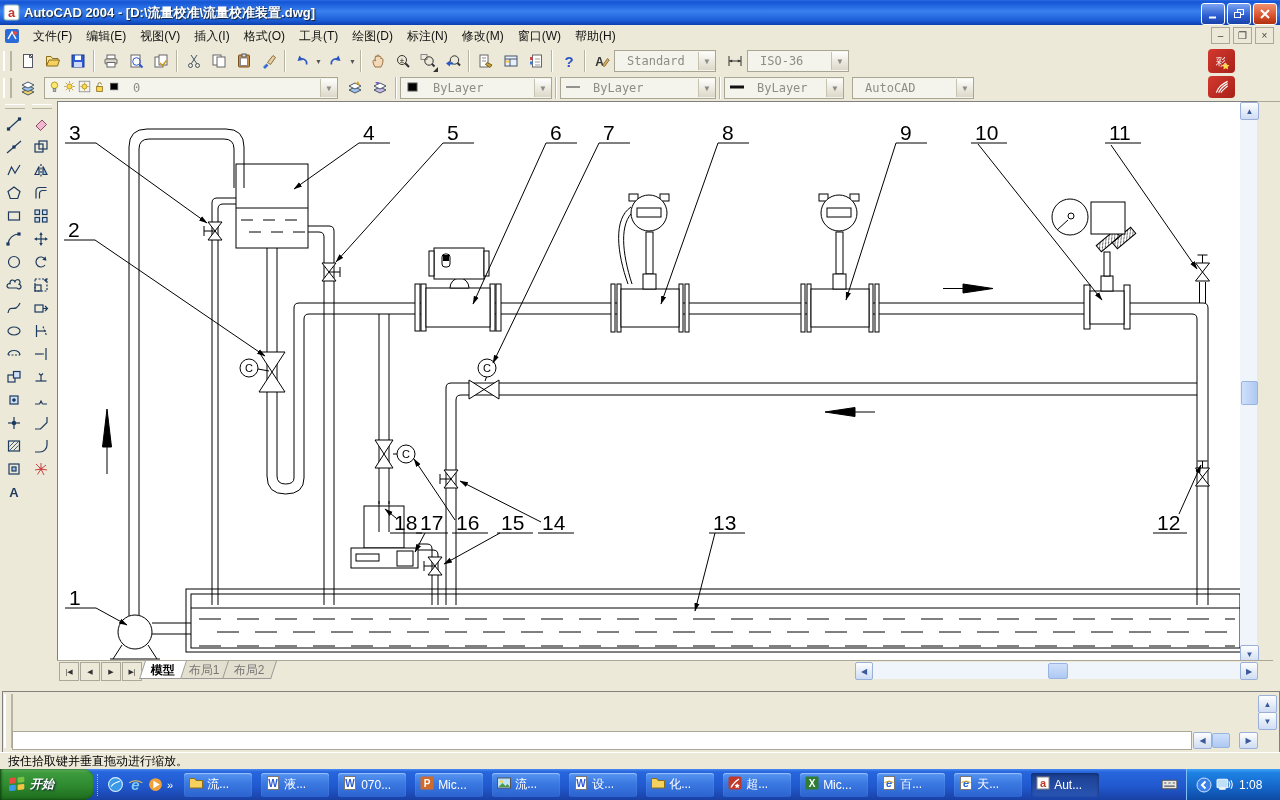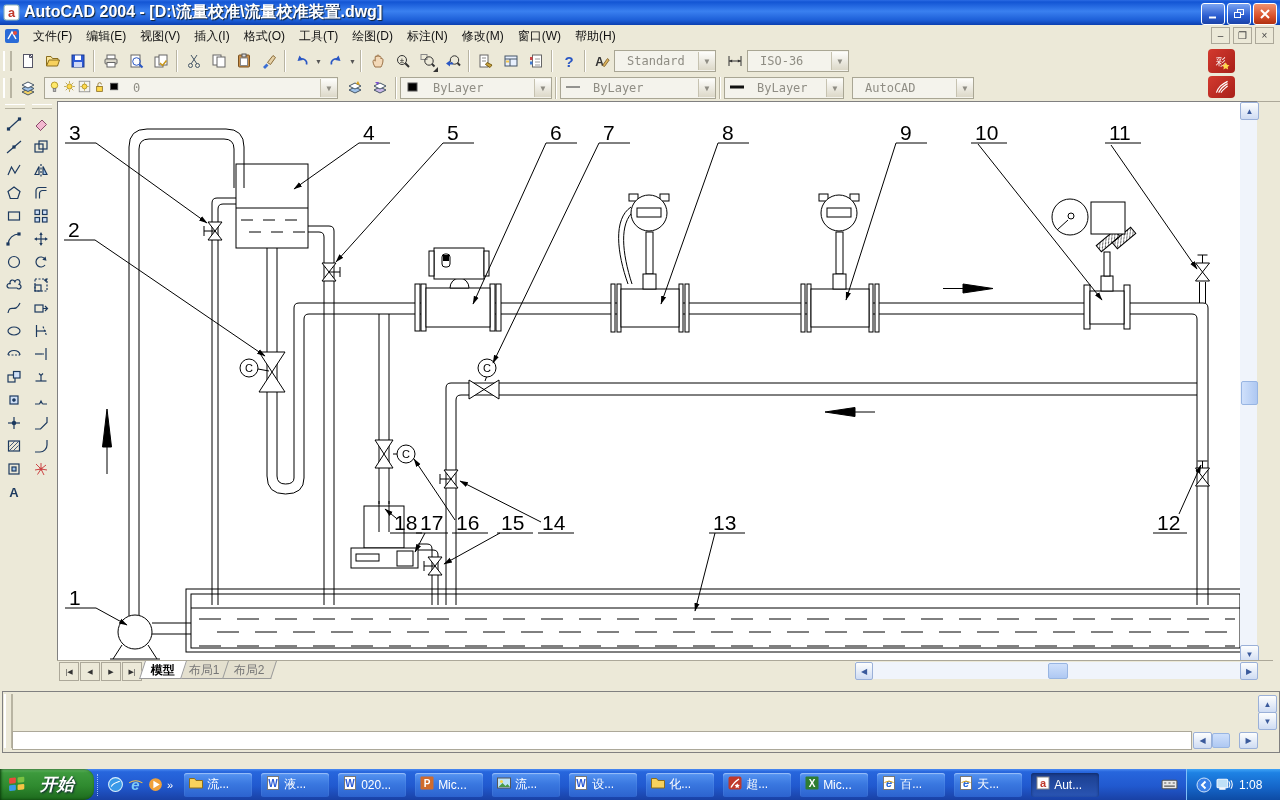--- a/index.html
+++ b/index.html
@@ -3,21 +3,21 @@
 <meta charset="utf-8">
 <style>
   html,body{margin:0;padding:0;background:#777;}
   #app{position:relative;width:1280px;height:800px;overflow:hidden;background:#ece9d8;
        font-family:"Liberation Sans",sans-serif;font-size:12px;-webkit-font-smoothing:antialiased;}
   
   .titlebar{position:absolute;left:0;top:0;width:1280px;height:25px;
     background:linear-gradient(180deg,#2b6be3 0%,#1355d4 8%,#3a80f0 45%,#1d5fd8 80%,#0b3fb0 100%);
     display:flex;align-items:center;color:#fff;}
   .titlebar .appicon{width:17px;height:17px;margin:0 4px 0 3px;}
-  .titlebar .title{font-weight:bold;font-size:16px;text-shadow:1px 1px 1px #123;white-space:nowrap;}
+  .titlebar .title{font-weight:bold;font-size:13px;text-shadow:1px 1px 1px #123;white-space:nowrap;}
   .winbtns{position:absolute;right:3px;top:3px;display:flex;gap:2px;}
   .wbtn{width:22px;height:20px;border-radius:3px;border:1px solid #fff;display:flex;align-items:center;justify-content:center;
         color:#fff;font-size:11px;font-weight:bold;background:linear-gradient(180deg,#7ba4f2,#2a5cd0 60%,#1b43a8);}
   .wbtn.close{background:linear-gradient(180deg,#f0926f,#d9512b 60%,#b03010);}
   
   .menubar{position:absolute;left:0;top:25px;width:1280px;height:22px;background:#ece9d8;border-bottom:1px solid #d8d4c4;
     display:flex;align-items:center;}
   .menuicon{width:16px;height:16px;margin:0 6px 0 4px;}
   .menuitem{padding:3px 7px;color:#111;}
   .mdibtns{position:absolute;right:6px;top:2px;display:flex;gap:3px;}
@@ -69,21 +69,21 @@
            font-family:"DejaVu Sans Mono",monospace;font-size:13px;color:#000;padding:1px 3px;line-height:16px;white-space:pre;overflow:hidden;}
   #cmdin{position:absolute;left:9px;top:39px;width:1178px;height:17px;background:#fff;border:1px solid #aca899;}
   
   #statusbar{position:absolute;left:0;top:752px;width:1280px;height:17px;background:#ece9d8;border-top:1px solid #fff;
              display:flex;align-items:center;font-size:12px;color:#000;padding-left:8px;box-sizing:border-box;}
   
   #taskbar{position:absolute;left:0;top:769px;width:1280px;height:31px;
     background:linear-gradient(180deg,#4a8af1 0%,#2766dd 9%,#2159cf 55%,#1941a5 100%);display:flex;align-items:center;}
   #startbtn{width:94px;height:31px;border-radius:0 10px 10px 0;display:flex;align-items:center;gap:4px;padding-left:8px;box-sizing:border-box;
     background:linear-gradient(180deg,#6cbf6c 0%,#3d9a3d 12%,#2f8a2f 55%,#1d6a1d 100%);box-shadow:1px 0 3px #0a3a0a inset;}
-  #startbtn .slabel{color:#fff;font-weight:bold;font-style:italic;font-size:17px;text-shadow:1px 1px 2px #123;margin-left:10px;}
+  #startbtn .slabel{color:#fff;font-weight:bold;font-style:italic;font-size:12px;text-shadow:1px 1px 2px #123;}
   .qdiv{width:4px;height:22px;margin:0 3px;border-left:1px dotted #9fc0f5;}
   .qlicon{width:20px;height:20px;display:flex;align-items:center;justify-content:center;}
   .chev{color:#fff;font-size:11px;margin:0 2px;}
   .taskbtn{width:68px;height:24px;margin-left:9px;border-radius:3px;display:flex;align-items:center;gap:3px;padding:0 4px;box-sizing:border-box;
     background:linear-gradient(180deg,#5795f2,#3a78e0 45%,#2c63cf);box-shadow:0 1px 1px #9cc0fa inset;color:#fff;font-size:12px;white-space:nowrap;overflow:hidden;}
   .taskbtn.active{background:linear-gradient(180deg,#1b3f8f,#2a55b4);box-shadow:0 1px 3px #102a66 inset;}
   #tray{position:absolute;right:0;top:0;width:94px;height:31px;display:flex;align-items:center;gap:4px;padding-left:8px;box-sizing:border-box;
     background:linear-gradient(180deg,#3fa3f6 0%,#1e82e4 12%,#1565c8 60%,#0d4ba4 100%);border-left:1px solid #7fc0f8;}
   #clock{color:#fff;font-size:12px;margin-left:2px;}
   .trayicon{width:17px;height:17px;display:flex;align-items:center;justify-content:center;}
@@ -966,20 +966,23 @@
   <div id="cmdwin">
     <div id="cmdgrip"></div>
     <div id="cmdin"></div>
     <span class="sbtn" style="left:1255px;top:3px">▲</span>
     <span class="sbtn" style="left:1255px;top:20px">▼</span>
     <span class="sbtn" style="left:1190px;top:40px;height:15px">◀</span>
     <span class="sthumb h" style="position:absolute;left:1209px;top:41px;width:16px;height:13px"></span>
     <span class="sbtn" style="left:1236px;top:40px;height:15px">▶</span>
   </div>
 
+  <div id="statusbar">
+    <span>按住拾取键并垂直拖动进行缩放。</span>
+  </div>
 
   <div id="taskbar">
     <div id="startbtn">
       <svg viewBox="0 0 16 16" width="18" height="18">
           <g transform="skewY(-6)">
             <rect x="1" y="2" width="6" height="5" rx="1" fill="#e74c3c"></rect>
             <rect x="8.5" y="2" width="6" height="5" rx="1" fill="#7ac143"></rect>
             <rect x="1" y="8.5" width="6" height="5" rx="1" fill="#3a9ae8"></rect>
             <rect x="8.5" y="8.5" width="6" height="5" rx="1" fill="#f6c445"></rect>
           </g>
@@ -1018,21 +1021,21 @@
               <rect x="2.5" y="1.5" width="11" height="13" fill="#fff" stroke="#777"></rect>
               <text x="8" y="12" font-size="10" font-weight="bold" fill="#2a5bd7" text-anchor="middle">W</text>
             </svg></span>
           <span>液...</span>
         </span>
         <span class="taskbtn">
           <span><svg viewBox="0 0 16 16" width="16" height="16">
               <rect x="2.5" y="1.5" width="11" height="13" fill="#fff" stroke="#777"></rect>
               <text x="8" y="12" font-size="10" font-weight="bold" fill="#2a5bd7" text-anchor="middle">W</text>
             </svg></span>
-          <span>020...</span>
+          <span>070...</span>
         </span>
         <span class="taskbtn">
           <span><svg viewBox="0 0 16 16" width="16" height="16">
               <rect x="1.5" y="1.5" width="13" height="13" rx="1" fill="#d06b2c"></rect>
               <text x="8" y="12" font-size="10" font-weight="bold" fill="#fff" text-anchor="middle">P</text>
             </svg></span>
           <span>Mic...</span>
         </span>
         <span class="taskbtn">
           <span><svg viewBox="0 0 16 16" width="16" height="16">

